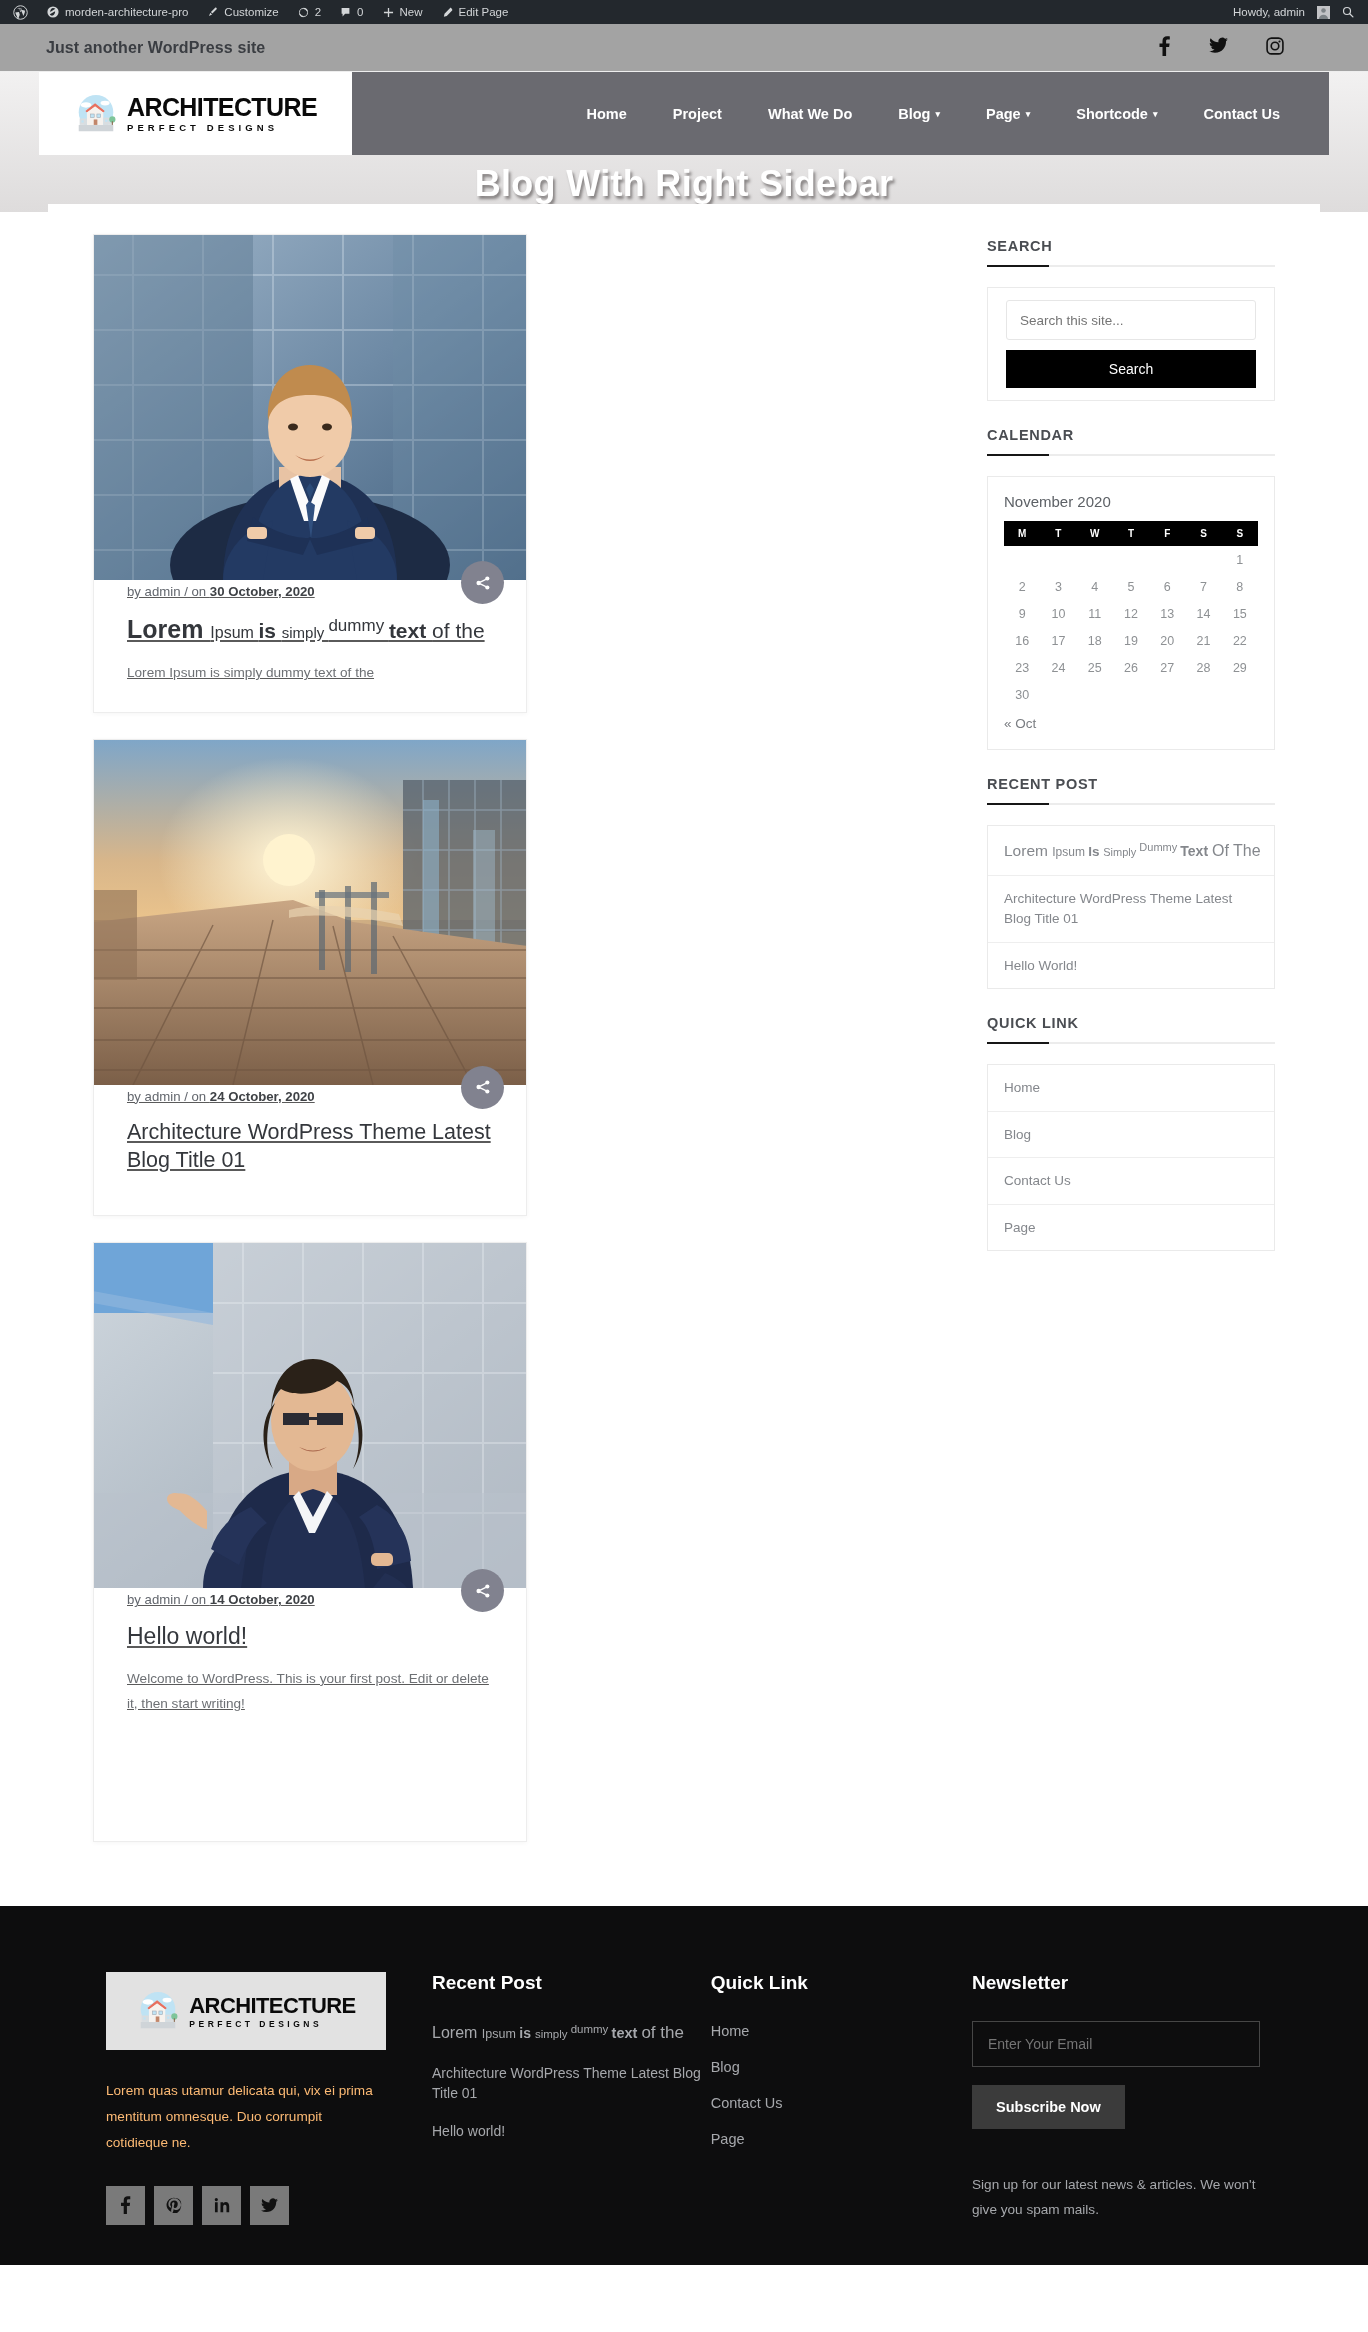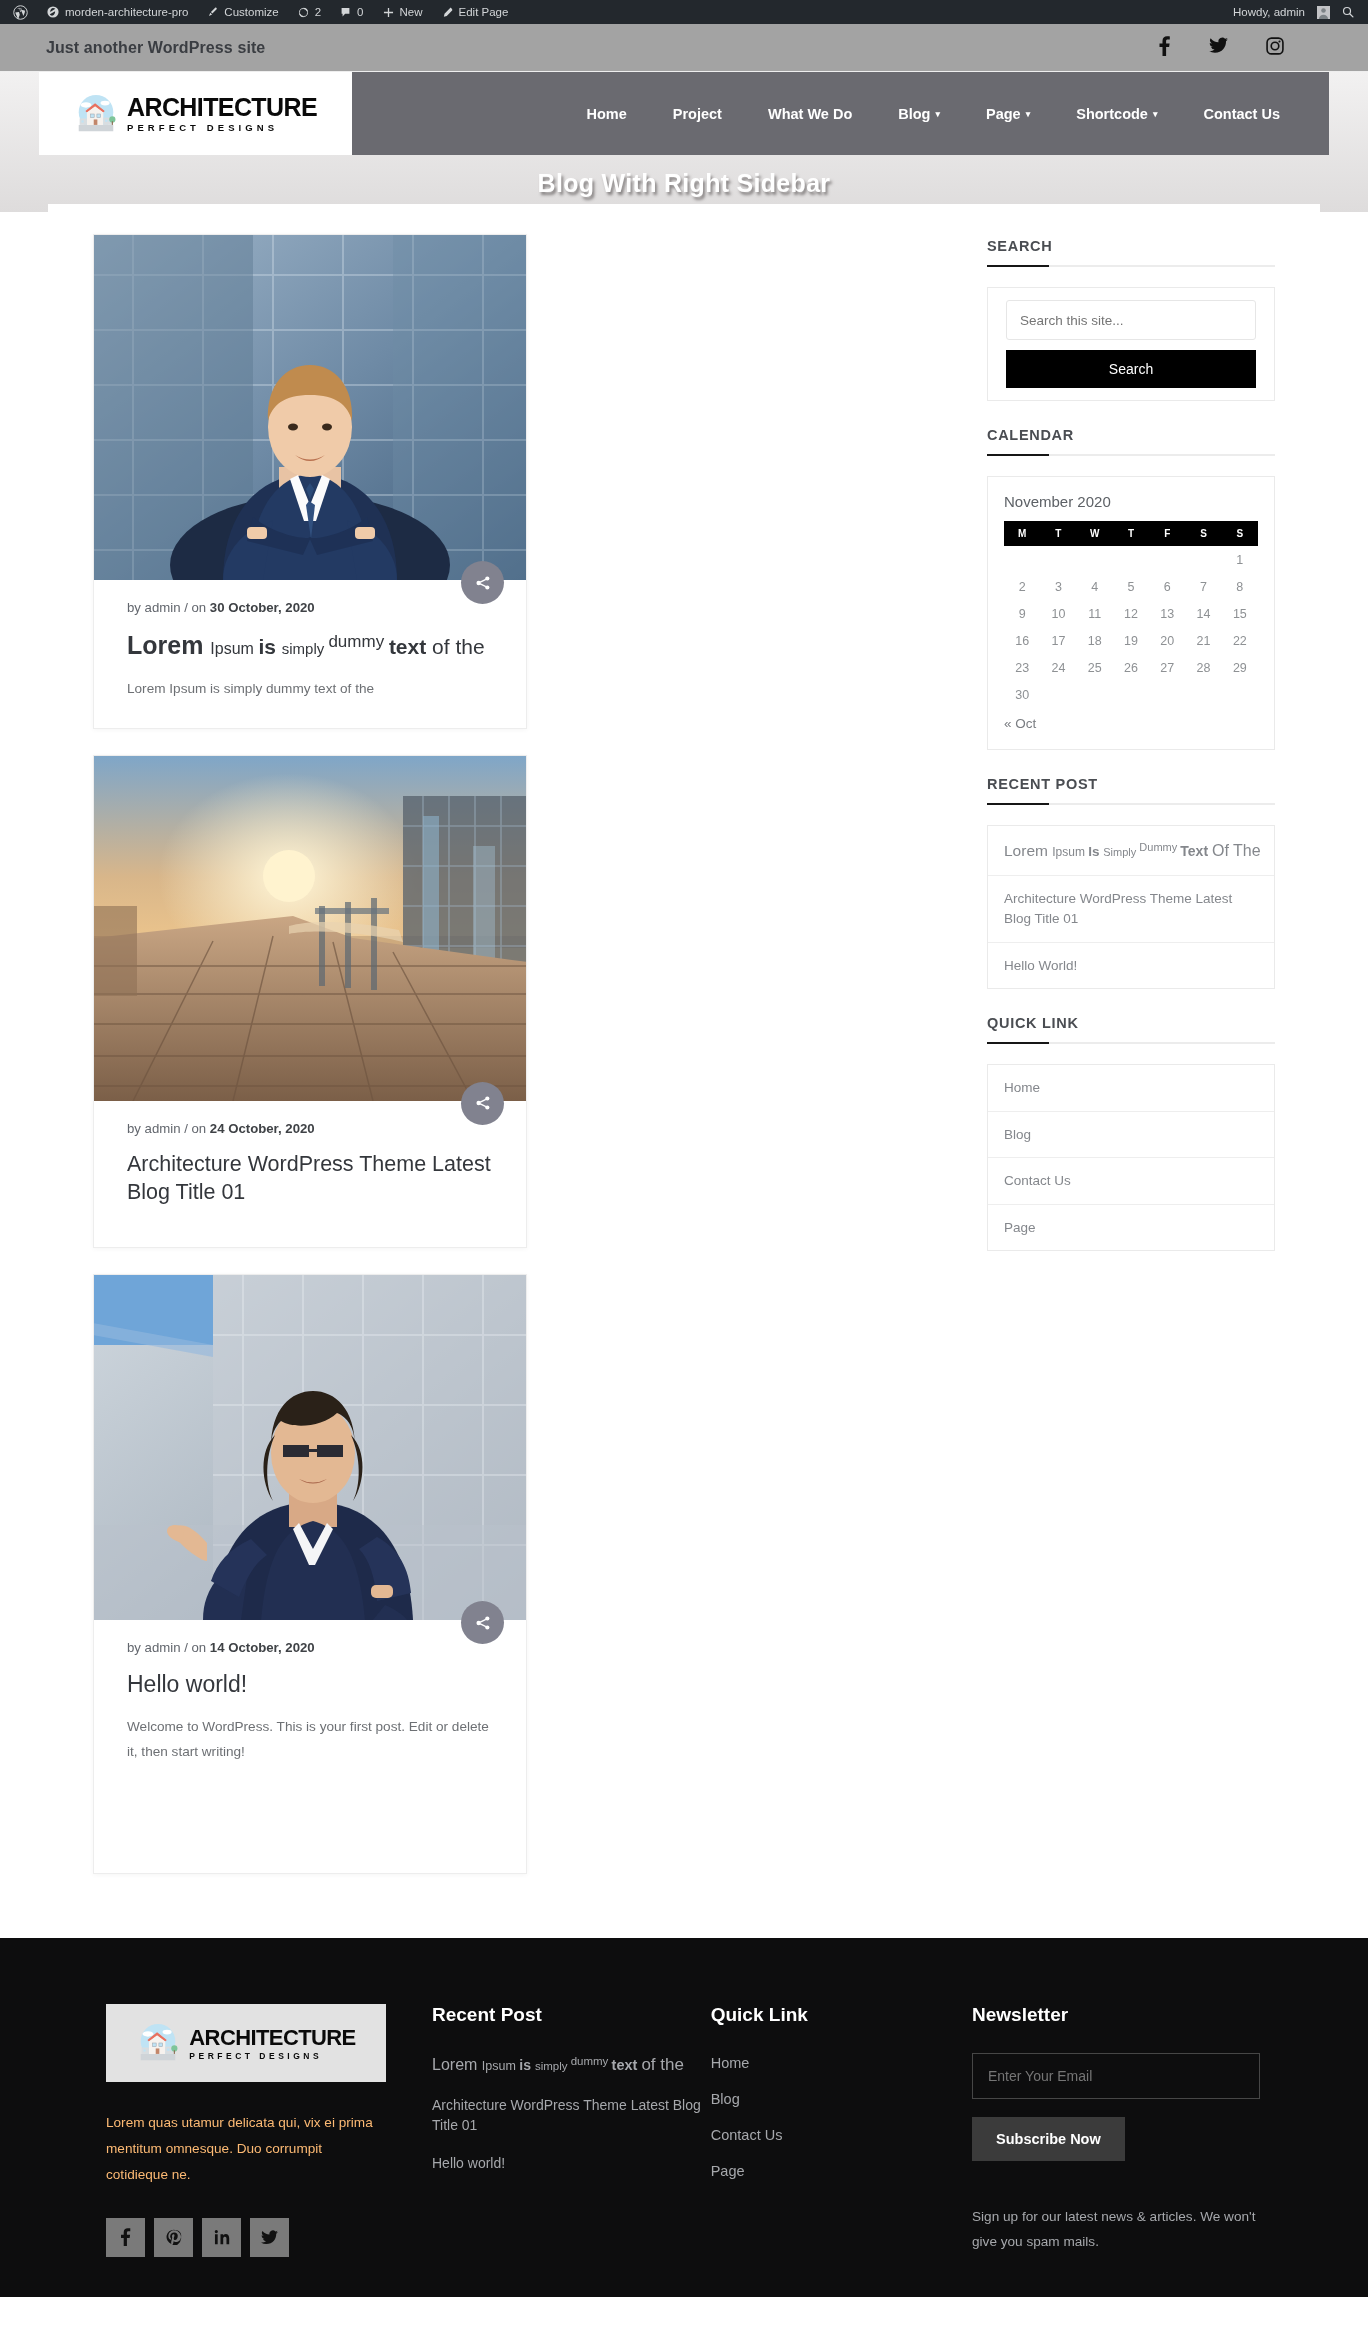--- a/index.html
+++ b/index.html
@@ -118,21 +118,21 @@
     position: absolute;
     left: 0; right: 0;
     top: 83px;
     height: 57px;
     display: flex;
     align-items: center;
     justify-content: center;
   }
   .pagetitle h1 {
     color: #fff;
-    font-size: 25px;
+    font-size: 36px;
     font-weight: 700;
     letter-spacing: .3px;
     text-shadow: 2px 3px 3px rgba(60,55,55,.55);
   }
 
   
   .stage { background: #ffffff; }
   .content-card {
     width: 1272px;
     margin: 0 auto;
@@ -173,21 +173,21 @@
   .share-btn {
     position: absolute;
     right: 22px;
     top: 326px;
     width: 43px; height: 43px;
     border-radius: 50%;
     background: #81828f;
     display: flex; align-items: center; justify-content: center;
     z-index: 4;
   }
-  .post-body { padding: 20px 33px 26px 33px; }
+  .post-body { padding: 4px 33px 26px 33px; text-decoration: underline; }
   .meta { font-size: 13.2px; color: #62666d; margin-bottom: 14px; }
   .meta b { font-weight: 700; color: #3f4246; }
   .post-title {
     color: #34373c;
     line-height: 1.32;
     margin-bottom: 15px;
     font-weight: 400;
     font-size: 23px;
   }
   .post-title a { color: inherit; text-decoration: none; }

